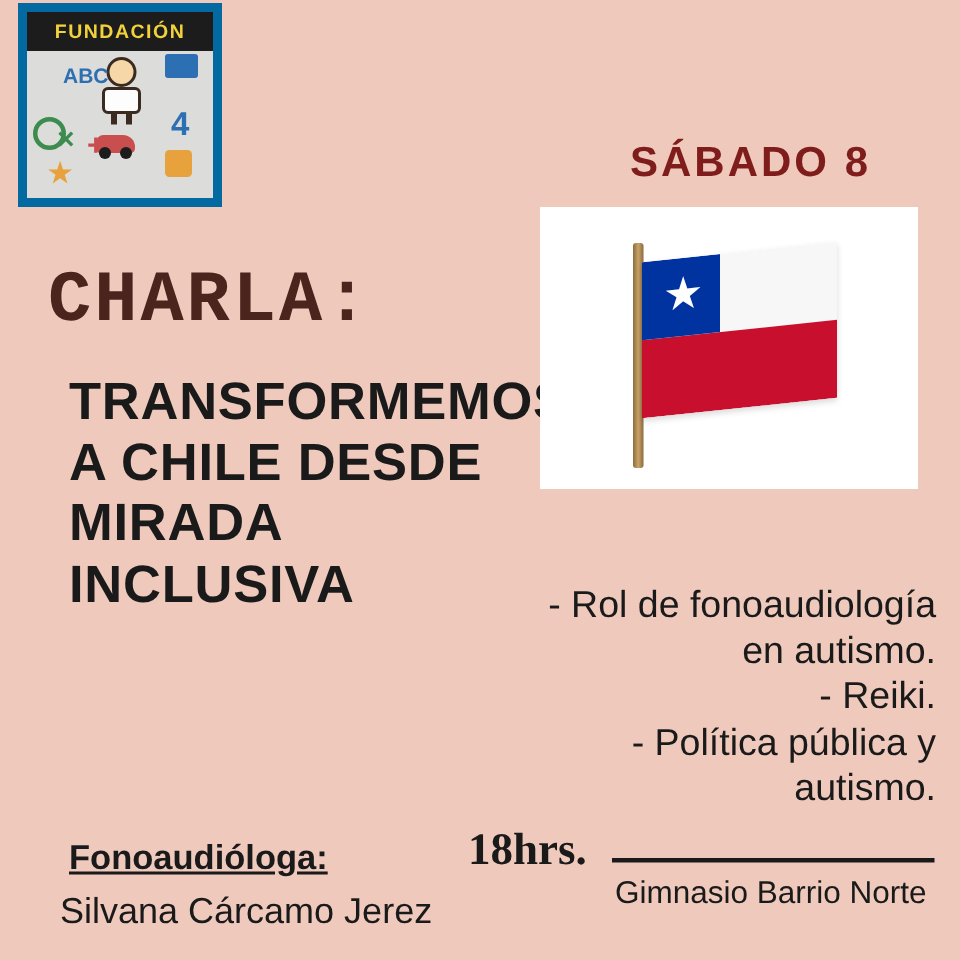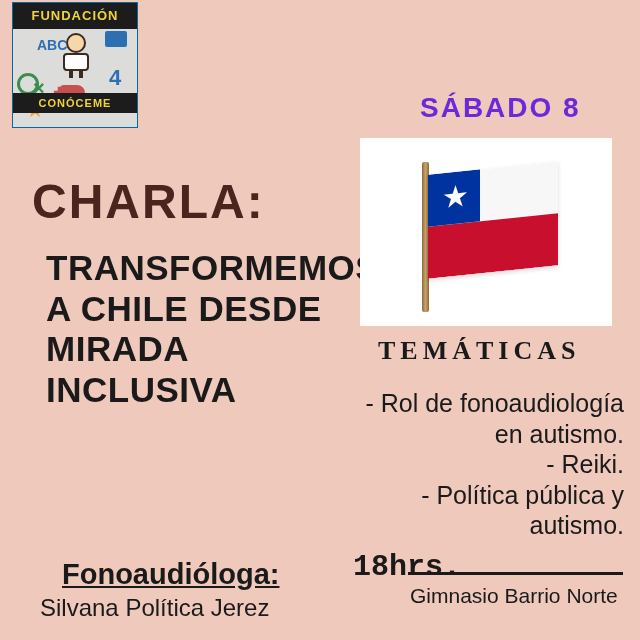--- a/index.html
+++ b/index.html
@@ -18,21 +18,21 @@
   }
 
   
   #logo {
     position: absolute;
     left: 12px;
     top: 2px;
     width: 124px;
     height: 124px;
     background: #DCDCDA;
-    border: 1px solid #0369a1;
+    border: 6px solid #0369a1;
     overflow: hidden;
   }
   #logo .logo-band-top {
     position: absolute;
     left: 0; top: 0;
     width: 100%;
     height: 26px;
     background: #1c1c1c;
     color: #f2d23a;
     font-weight: bold;
@@ -136,21 +136,21 @@
     left: 14px; top: 96px;
     color: #e7a13d;
     font-size: 18px;
   }
 
   
   #charla-title {
     position: absolute;
     left: 32px;
     top: 174px;
-    font-family: Liberation Sans, sans-serif;
+    font-family: Liberation Mono, monospace;
     font-weight: bold;
     font-size: 48px;
     letter-spacing: 2px;
     color: #4a241d;
   }
   #subtitle {
     position: absolute;
     left: 28px;
     top: 248px;
     width: 310px;
@@ -159,44 +159,43 @@
     font-size: 35px;
     line-height: 1.16;
     color: #1a1a1a;
     letter-spacing: 0.5px;
     margin-left: 18px;
   }
   #speaker-role {
     position: absolute;
     left: 46px;
     top: 558px;
-    font-size: 29px;
+    font-size: 23px;
     font-weight: bold;
     color: #1a1a1a;
     text-decoration: underline;
-    margin-left: 16px;
   }
   #speaker-name {
     position: absolute;
     left: 40px;
     top: 594px;
     font-size: 24px;
     color: #1a1a1a;
   }
 
   
   #date {
     position: absolute;
     left: 420px;
     top: 92px;
     font-family: "Liberation Sans", sans-serif;
     font-weight: bold;
     font-size: 28px;
     letter-spacing: 2px;
-    color: #6d28d9;
+    color: #7f1d1d;
   }
   #flag-box {
     position: absolute;
     left: 360px;
     top: 138px;
     width: 252px;
     height: 188px;
     background: #ffffff;
     overflow: hidden;
   }
@@ -262,25 +261,24 @@
     font-family: "Liberation Sans", sans-serif;
     font-size: 25px;
     line-height: 1.22;
     color: #1a1a1a;
     text-align: right;
   }
   #time {
     position: absolute;
     left: 312px;
     top: 550px;
-    font-family: Liberation Mono, monospace;
+    font-family: Liberation Serif, serif;
     font-weight: bold;
     font-size: 30px;
     color: #1a1a1a;
-    margin-left: 41px;
   }
   #time-rule {
     position: absolute;
     left: 408px;
     top: 572px;
     width: 215px;
     height: 3px;
     background: #1a1a1a;
   }
   #venue {
@@ -307,42 +305,40 @@
     </div>
     <div class="deco d-abc">ABC</div>
     <div class="deco d-plus">+</div>
     <div class="deco d-x">×</div>
     <div class="deco d-4">4</div>
     <div class="deco d-circle"></div>
     <div class="deco d-car"></div>
     <div class="deco d-book"></div>
     <div class="deco d-puzzle"></div>
     <div class="deco d-star">★</div>
-    <div class="logo-band-bottom">CONÓCEME</div>
   </div>
 
   <div id="charla-title">CHARLA:</div>
 
   <div id="subtitle">TRANSFORMEMOS A CHILE DESDE MIRADA INCLUSIVA</div>
 
   <div id="speaker-role">Fonoaudióloga:</div>
-  <div id="speaker-name">Silvana Política Jerez</div>
+  <div id="speaker-name">Silvana Cárcamo Jerez</div>
 
   <div id="date">SÁBADO 8</div>
 
   <div id="flag-box">
     <div id="flag-pole"></div>
     <div id="flag">
       <div class="flag-white"></div>
       <div class="flag-red"></div>
       <div class="flag-blue"></div>
       <div class="flag-star">★</div>
     </div>
   </div>
 
-  <div id="tematicas-heading">TEMÁTICAS</div>
   <div id="tematicas-list">- Rol de fonoaudiología en autismo.<br>- Reiki.<br>- Política pública y autismo.</div>
 
   <div id="time">18hrs.</div>
   <div id="time-rule"></div>
   <div id="venue">Gimnasio Barrio Norte</div>
 
 </div>
 
 </body></html>

